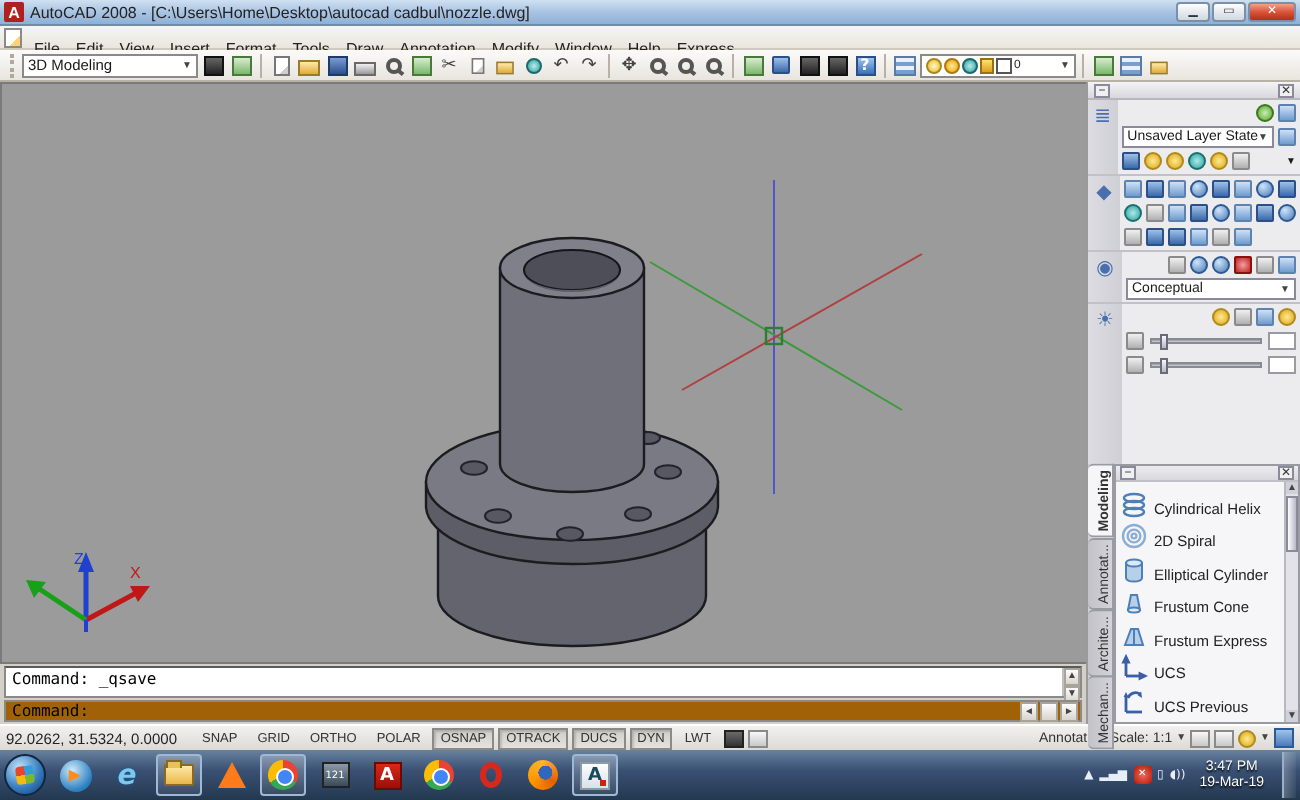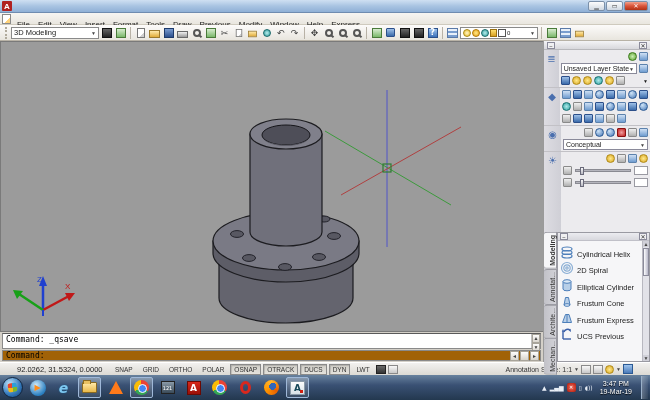--- a/index.html
+++ b/index.html
@@ -104,21 +104,21 @@
   .phead{height:8px;background:linear-gradient(#ececf0,#d8d8de);display:flex;align-items:center;justify-content:space-between;padding:0 2px;border-bottom:1px solid #c0c0c8}
   .plist{flex:1;position:relative;padding:1px 8px 1px 2px;overflow:hidden}
   .pitem{display:flex;align-items:flex-end;gap:3px;height:16.5px}
   .pitem svg{flex:none}
   .pitem .plabel{font-size:7.5px;color:#222;white-space:nowrap}
   .pscroll{position:absolute;right:0;top:0;bottom:0;width:7px;background:#e2e2e8;border-left:1px solid #b8b8c0;display:flex;flex-direction:column}
   .pscroll .sa{font-size:5px;text-align:center;color:#444;line-height:6px;background:#d0d0d8}
   .pscroll .sth{flex:0 0 28px;background:linear-gradient(90deg,#fdfdff,#b8b8c8);border:1px solid #8a8a9a;margin:1px 0}
 
   
-  .statusbar{height:13px;background:linear-gradient(#f2f1ef,#dcdad4);display:flex;align-items:center;padding:0 17px;gap:2px;border-top:1px solid #fff}
+  .statusbar{height:13px;background:linear-gradient(#f2f1ef,#dcdad4);display:flex;align-items:center;padding:0 3px;gap:2px;border-top:1px solid #fff}
   .coords{font-size:7.5px;color:#222;width:92px}
   .stbtn{font-size:6.5px;padding:0 3px;height:11px;line-height:10px;color:#333;border:1px solid transparent}
   .stbtn.pressed{border:1px solid #8a8a8a;background:linear-gradient(#d0cec8,#e4e2dc);box-shadow:inset 1px 1px 1px rgba(0,0,0,.15)}
   .sticon{width:10px;height:9px;background:linear-gradient(#6a6a6a,#333);border:1px solid #222}
   .sticon2{width:10px;height:9px;background:linear-gradient(#f8f8f8,#c8c8c8);border:1px solid #8a8a8a}
   .stright{margin-left:auto;display:flex;align-items:center;gap:2px}
   .annlabel{font-size:7px;color:#333}
   .stsq{width:10px;height:10px;background:linear-gradient(#9ec4ee,#4a7ab8);border:1px solid #2c5a94}
 
   
@@ -147,37 +147,38 @@
   .clock{color:#fff;font-size:7px;text-align:center;line-height:8px;padding:0 4px;text-shadow:0 1px 1px #000}
   .showdesk{width:7px;height:23px;background:linear-gradient(90deg,rgba(255,255,255,.25),rgba(255,255,255,.05));border-left:1px solid #9ab0c8;margin-left:2px}
 </style>
 </head>
 <body>
 
 <div class="app">
 
   <div class="titlebar">
     <div class="appicon">A</div>
+    <div class="title">AutoCAD 2008 - [C:\Users\Home\Desktop\autocad cadbul\nozzle.dwg]</div>
     <div class="winbtns">
       <div class="wbtn">▁</div>
       <div class="wbtn">▭</div>
       <div class="wbtn close">✕</div>
     </div>
   </div>
 
   <div class="menubar">
     <div class="mdiicon"></div>
     <span class="menu-item">File</span>
     <span class="menu-item">Edit</span>
     <span class="menu-item">View</span>
     <span class="menu-item">Insert</span>
     <span class="menu-item">Format</span>
     <span class="menu-item">Tools</span>
     <span class="menu-item">Draw</span>
-    <span class="menu-item">Previous</span>
+    <span class="menu-item">Annotation</span>
     <span class="menu-item">Modify</span>
     <span class="menu-item">Window</span>
     <span class="menu-item">Help</span>
     <span class="menu-item">Express</span>
   </div>
 
   <div class="toolbar">
     <div class="grip"></div>
     <div class="wsdd">
         <span>3D Modeling</span>
@@ -499,20 +500,31 @@
                   <ellipse cx="7" cy="11" rx="3" ry="1.3" fill="#dce9f6" stroke="#4d7fba"></ellipse>
                 </svg>
               <span class="plabel">Frustum Cone</span>
             </div>
             <div class="pitem">
               <svg width="14" height="14">
                   <polygon points="2.5,11.5 5.5,3.5 9,3.5 11.5,11.5" fill="#b8cfe8" stroke="#4d7fba"></polygon>
                   <line x1="7" y1="3.5" x2="7" y2="11.5" stroke="#4d7fba"></line>
                 </svg>
               <span class="plabel">Frustum Express</span>
+            </div>
+            <div class="pitem">
+              <svg width="14" height="14">
+                  <g stroke="#3a5fa8" stroke-width="1.4" fill="#3a5fa8">
+                    <line x1="3" y1="11" x2="3" y2="3"></line>
+                    <line x1="3" y1="11" x2="11" y2="11"></line>
+                    <polygon points="3,1.5 1.8,4 4.2,4"></polygon>
+                    <polygon points="12.5,11 10,9.8 10,12.2"></polygon>
+                  </g>
+                </svg>
+              <span class="plabel">UCS</span>
             </div>
             <div class="pitem">
               <svg width="14" height="14">
                   <g stroke="#3a5fa8" stroke-width="1.4" fill="none">
                     <line x1="3" y1="12" x2="3" y2="4"></line>
                     <line x1="3" y1="12" x2="11" y2="12"></line>
                     <path d="M10,3 A4,4 0 0 0 4,5"></path>
                   </g>
                   <polygon points="3,2 1.8,4.5 4.2,4.5" fill="#3a5fa8"></polygon>
                   <polygon points="11,5 8.8,3.6 10.6,1.8" fill="#3a5fa8"></polygon>

